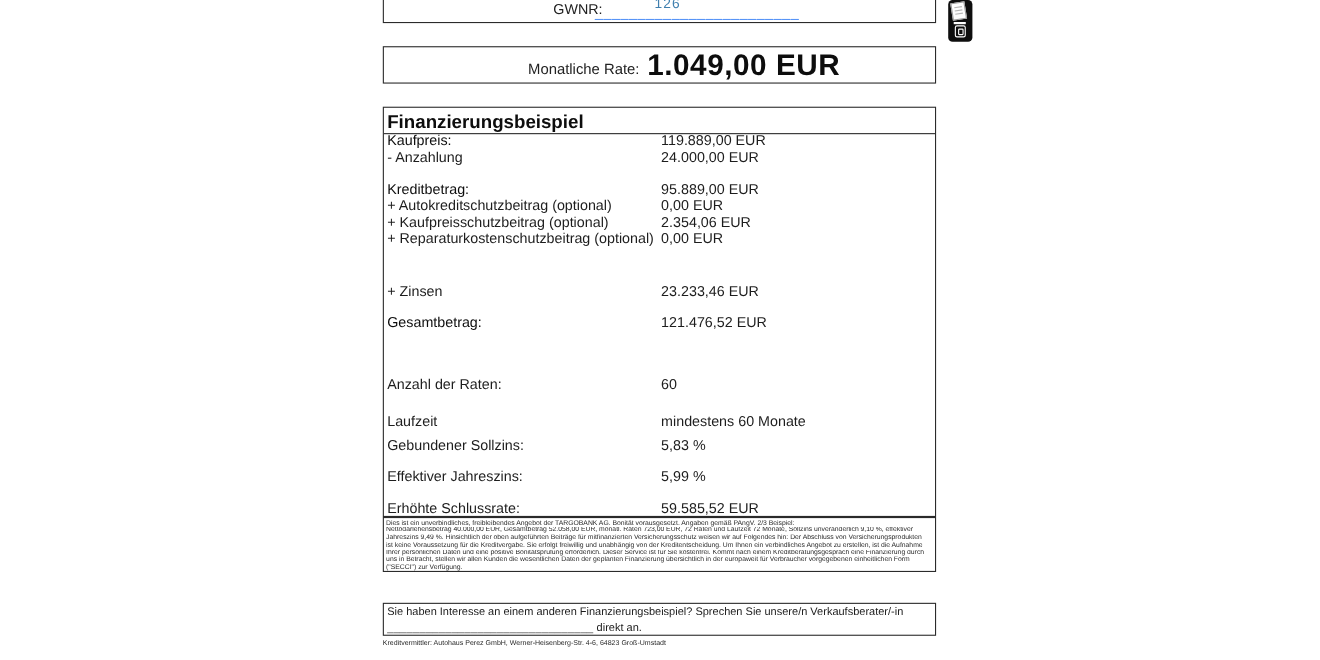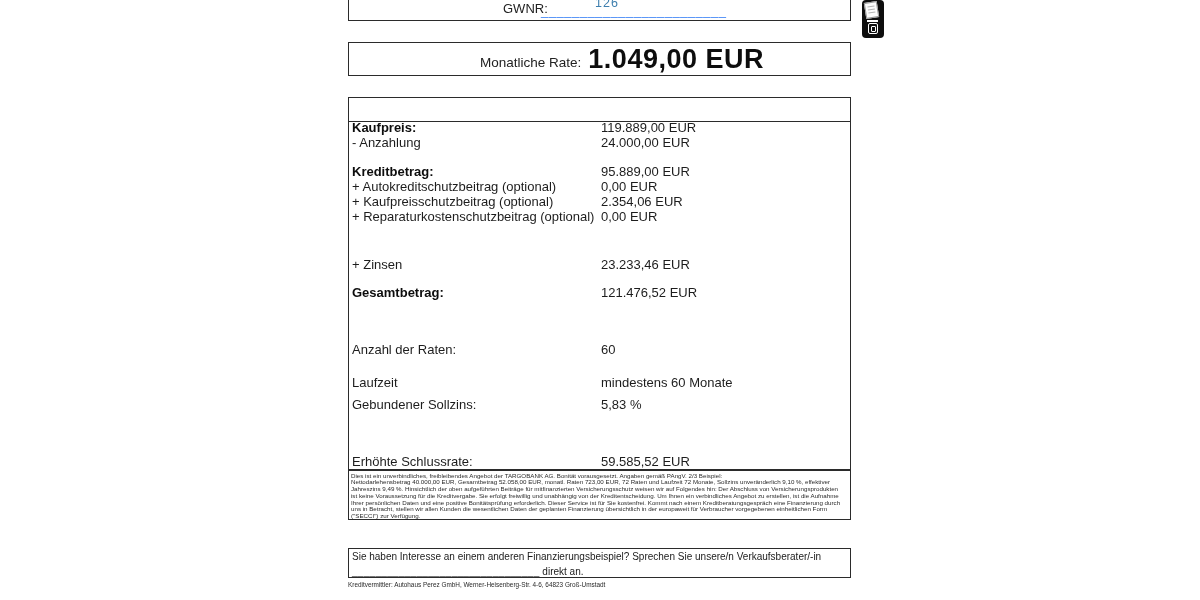--- a/index.html
+++ b/index.html
@@ -23,21 +23,21 @@
   .rate-label { font-size:13.5px; color:#222; margin-right:7px; transform:translateY(3px); }
   .rate-value { font-size:27px; font-weight:700; color:#0d0d0d; letter-spacing:.5px;text-align:right; }
 
   
   #main-box { top:97px; height:373px; }
   .fin-title { position:absolute; top:3px; left:3px; font-size:17px; font-weight:700; color:#0d0d0d; }
   .fin-sep   { position:absolute; top:23px; left:0; width:100%; border-top:1.5px solid #2b2b2b; }
   .frow { position:absolute; left:3px; width:496px; height:15px; font-size:13px; }
   .frow .lbl { position:absolute; left:0; white-space:nowrap; }
   .frow .val { position:absolute; left:249px; white-space:nowrap; }
-  .frow.bold .lbl { font-weight:700; color:#0d0d0d; }
+  .frow.bold .lbl { font-weight:400; color:#0d0d0d; }
 
   
   #fineprint-box { top:470px; height:50px; padding:1.5px 2px; }
   .fp-line { font-size:6.2px; line-height:6.8px; color:#2a2a2a; white-space:nowrap; overflow:hidden; }
 
   
   #interest-box { top:548px; height:30px; padding:1px 3px; font-size:10px; line-height:14.6px; color:#1b1b1b; }
   .blank-line { color:#444; letter-spacing:.3px; }
 
   
@@ -79,20 +79,21 @@
     <div class="page-glyph"></div>
     <div class="trash-glyph"></div>
   </div>
 
   <div class="box" id="rate-box">
     <span class="rate-label">Monatliche Rate:</span>
     <span class="rate-value">1.049,00 EUR</span>
   </div>
 
   <div class="box" id="main-box">
+    <div class="fin-title">Finanzierungsbeispiel</div>
     <div class="fin-sep"></div>
 
     <div class="frow bold" style="top:22px">
       <span class="lbl">Kaufpreis:</span>
       <span class="val">119.889,00 EUR</span>
     </div>
     <div class="frow" style="top:37px">
       <span class="lbl">- Anzahlung</span>
       <span class="val">24.000,00 EUR</span>
     </div>
@@ -125,20 +126,24 @@
       <span class="val">60</span>
     </div>
     <div class="frow" style="top:277px">
       <span class="lbl">Laufzeit</span>
       <span class="val">mindestens 60 Monate</span>
     </div>
     <div class="frow" style="top:299px">
       <span class="lbl">Gebundener Sollzins:</span>
       <span class="val">5,83 %</span>
     </div>
+    <div class="frow" style="top:327px">
+      <span class="lbl">Effektiver Jahreszins:</span>
+      <span class="val">5,99 %</span>
+    </div>
     <div class="frow" style="top:356px">
       <span class="lbl">Erhöhte Schlussrate:</span>
       <span class="val">59.585,52 EUR</span>
     </div>
   </div>
 
   <div class="box" id="fineprint-box">
     <div class="fp-line">Dies ist ein unverbindliches, freibleibendes Angebot der TARGOBANK AG. Bonität vorausgesetzt. Angaben gemäß PAngV. 2/3 Beispiel:</div>
     <div class="fp-line">Nettodarlehensbetrag 40.000,00 EUR, Gesamtbetrag 52.058,00 EUR, monatl. Raten 723,00 EUR, 72 Raten und Laufzeit 72 Monate, Sollzins unveränderlich 9,10 %, effektiver</div>
     <div class="fp-line">Jahreszins 9,49 %. Hinsichtlich der oben aufgeführten Beiträge für mitfinanzierten Versicherungsschutz weisen wir auf Folgendes hin: Der Abschluss von Versicherungsprodukten</div>

